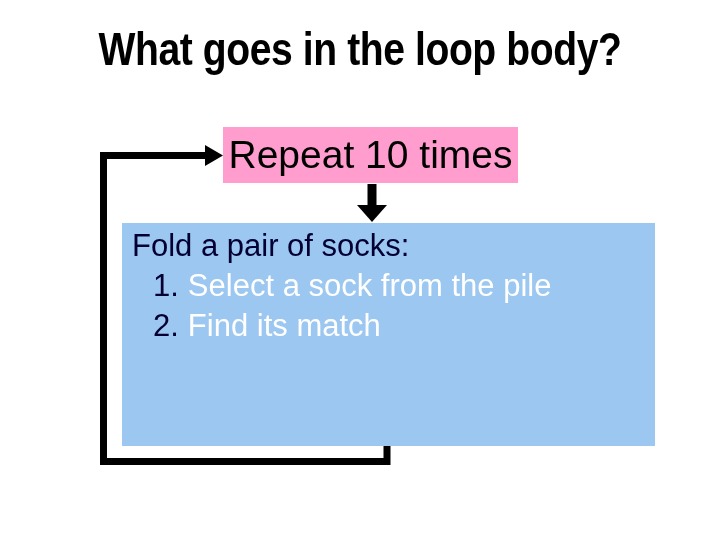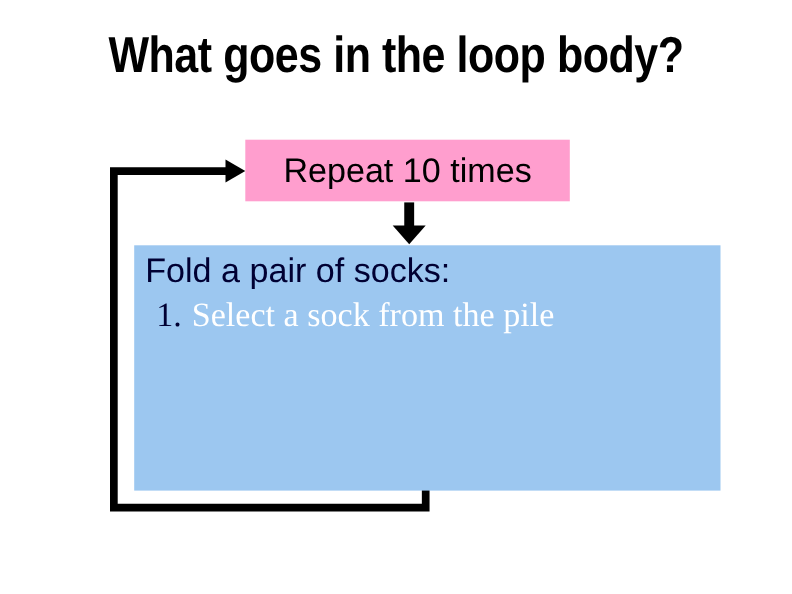--- a/index.html
+++ b/index.html
@@ -48,43 +48,42 @@
   }
   .loop-header {
     position: absolute;
     left: 223px; top: 127px;
     width: 295px; height: 56px;
     background: var(--loop-header-bg, #ff9ece);
     z-index: 2;
     display: flex;
     align-items: center;
     justify-content: center;
-    font-size: 31px;
+    font-size: 39px;
     color: var(--loop-header-text, #000);
     white-space: nowrap;
   }
   .loop-body {
     position: absolute;
     left: 122px; top: 223px;
     width: 533px; height: 223px;
     background: var(--loop-body-bg, #9cc7f0);
     z-index: 2;
     box-sizing: border-box;
     padding-top: 3px;
     font-size: 31px;
     line-height: 40px;
     white-space: nowrap;
   }
   .body-heading {
     padding-left: 10px;
     color: var(--heading-text, #000033);
   }
   .step {
-    padding-left: 20px;
-    font-family: Liberation Serif, serif;
+    padding-left: 31px;
   }
   .step .num {
     color: var(--heading-text, #000033);
     margin-right: 9px;
   }
   .step .txt {
     color: var(--step-text, #ffffff);
   }
 </style>
 </head>
@@ -105,15 +104,18 @@
 
   <div class="loop-header">
     <span>Repeat 10 times</span>
   </div>
 
   <div class="loop-body">
     <div class="body-heading">Fold a pair of socks:</div>
     <div class="step">
       <span class="num">1.</span><span class="txt">Select a sock from the pile</span>
     </div>
+    <div class="step">
+      <span class="num">2.</span><span class="txt">Find its match</span>
+    </div>
   </div>
 
 </div>
 
 </body></html>

